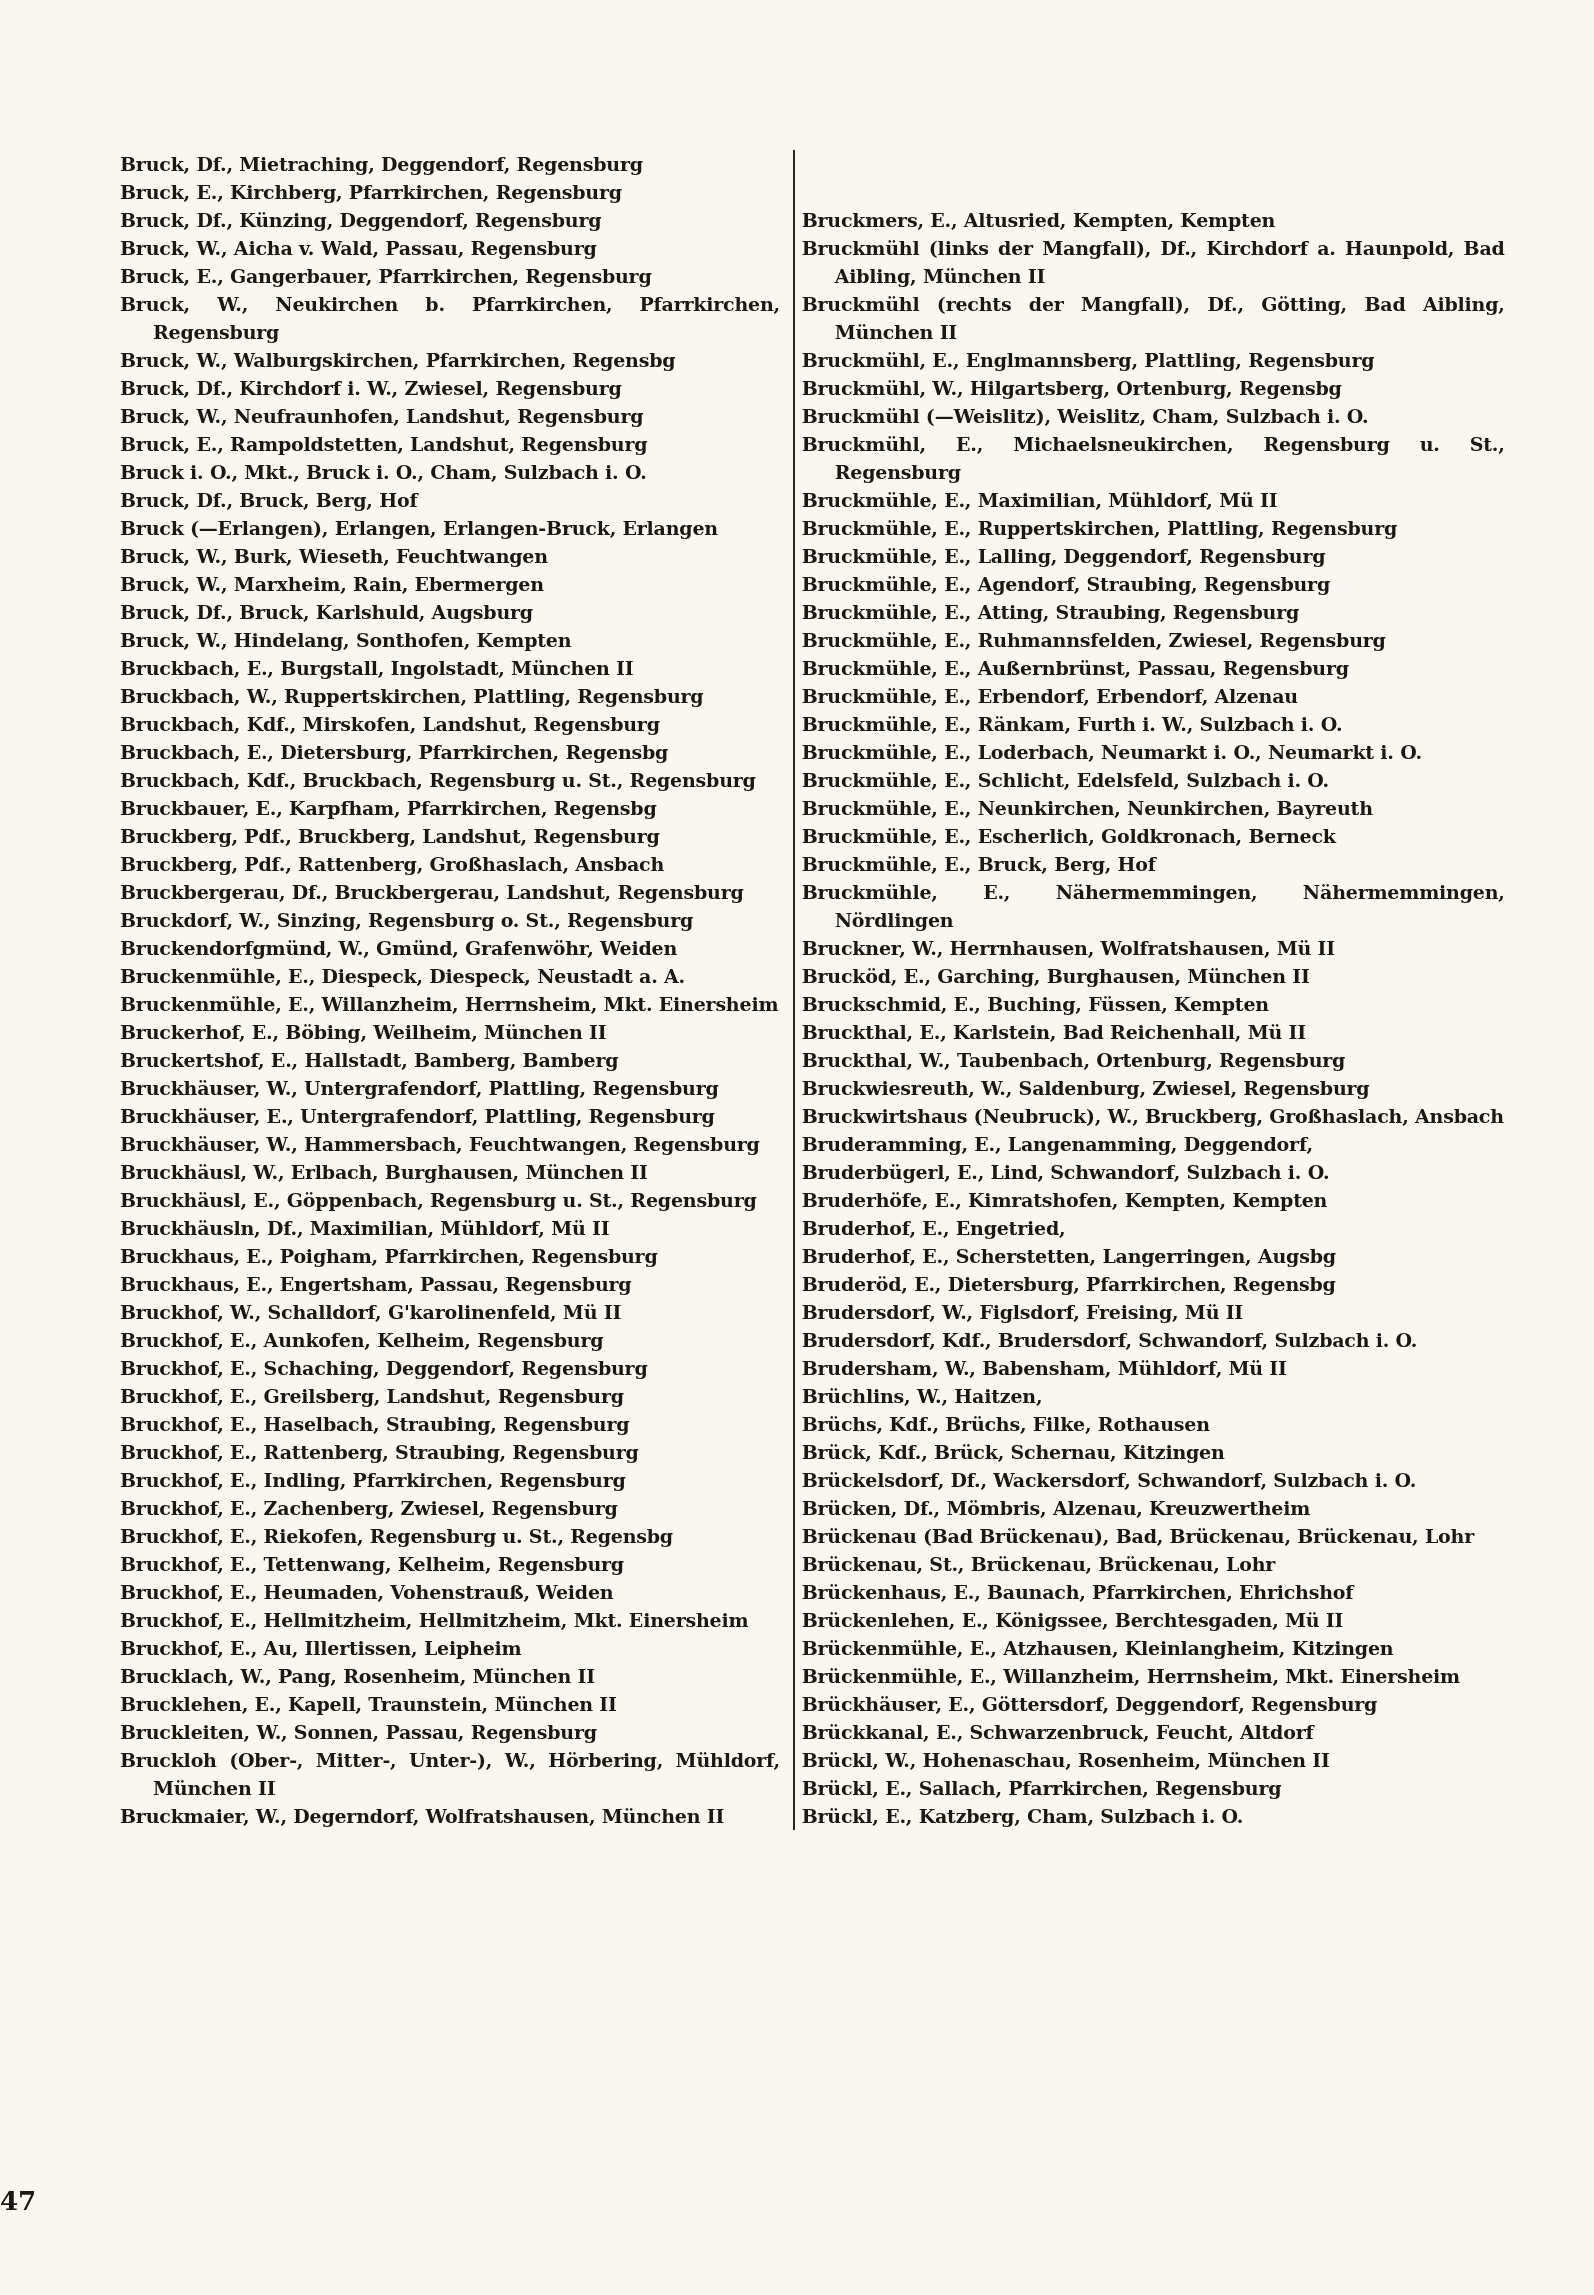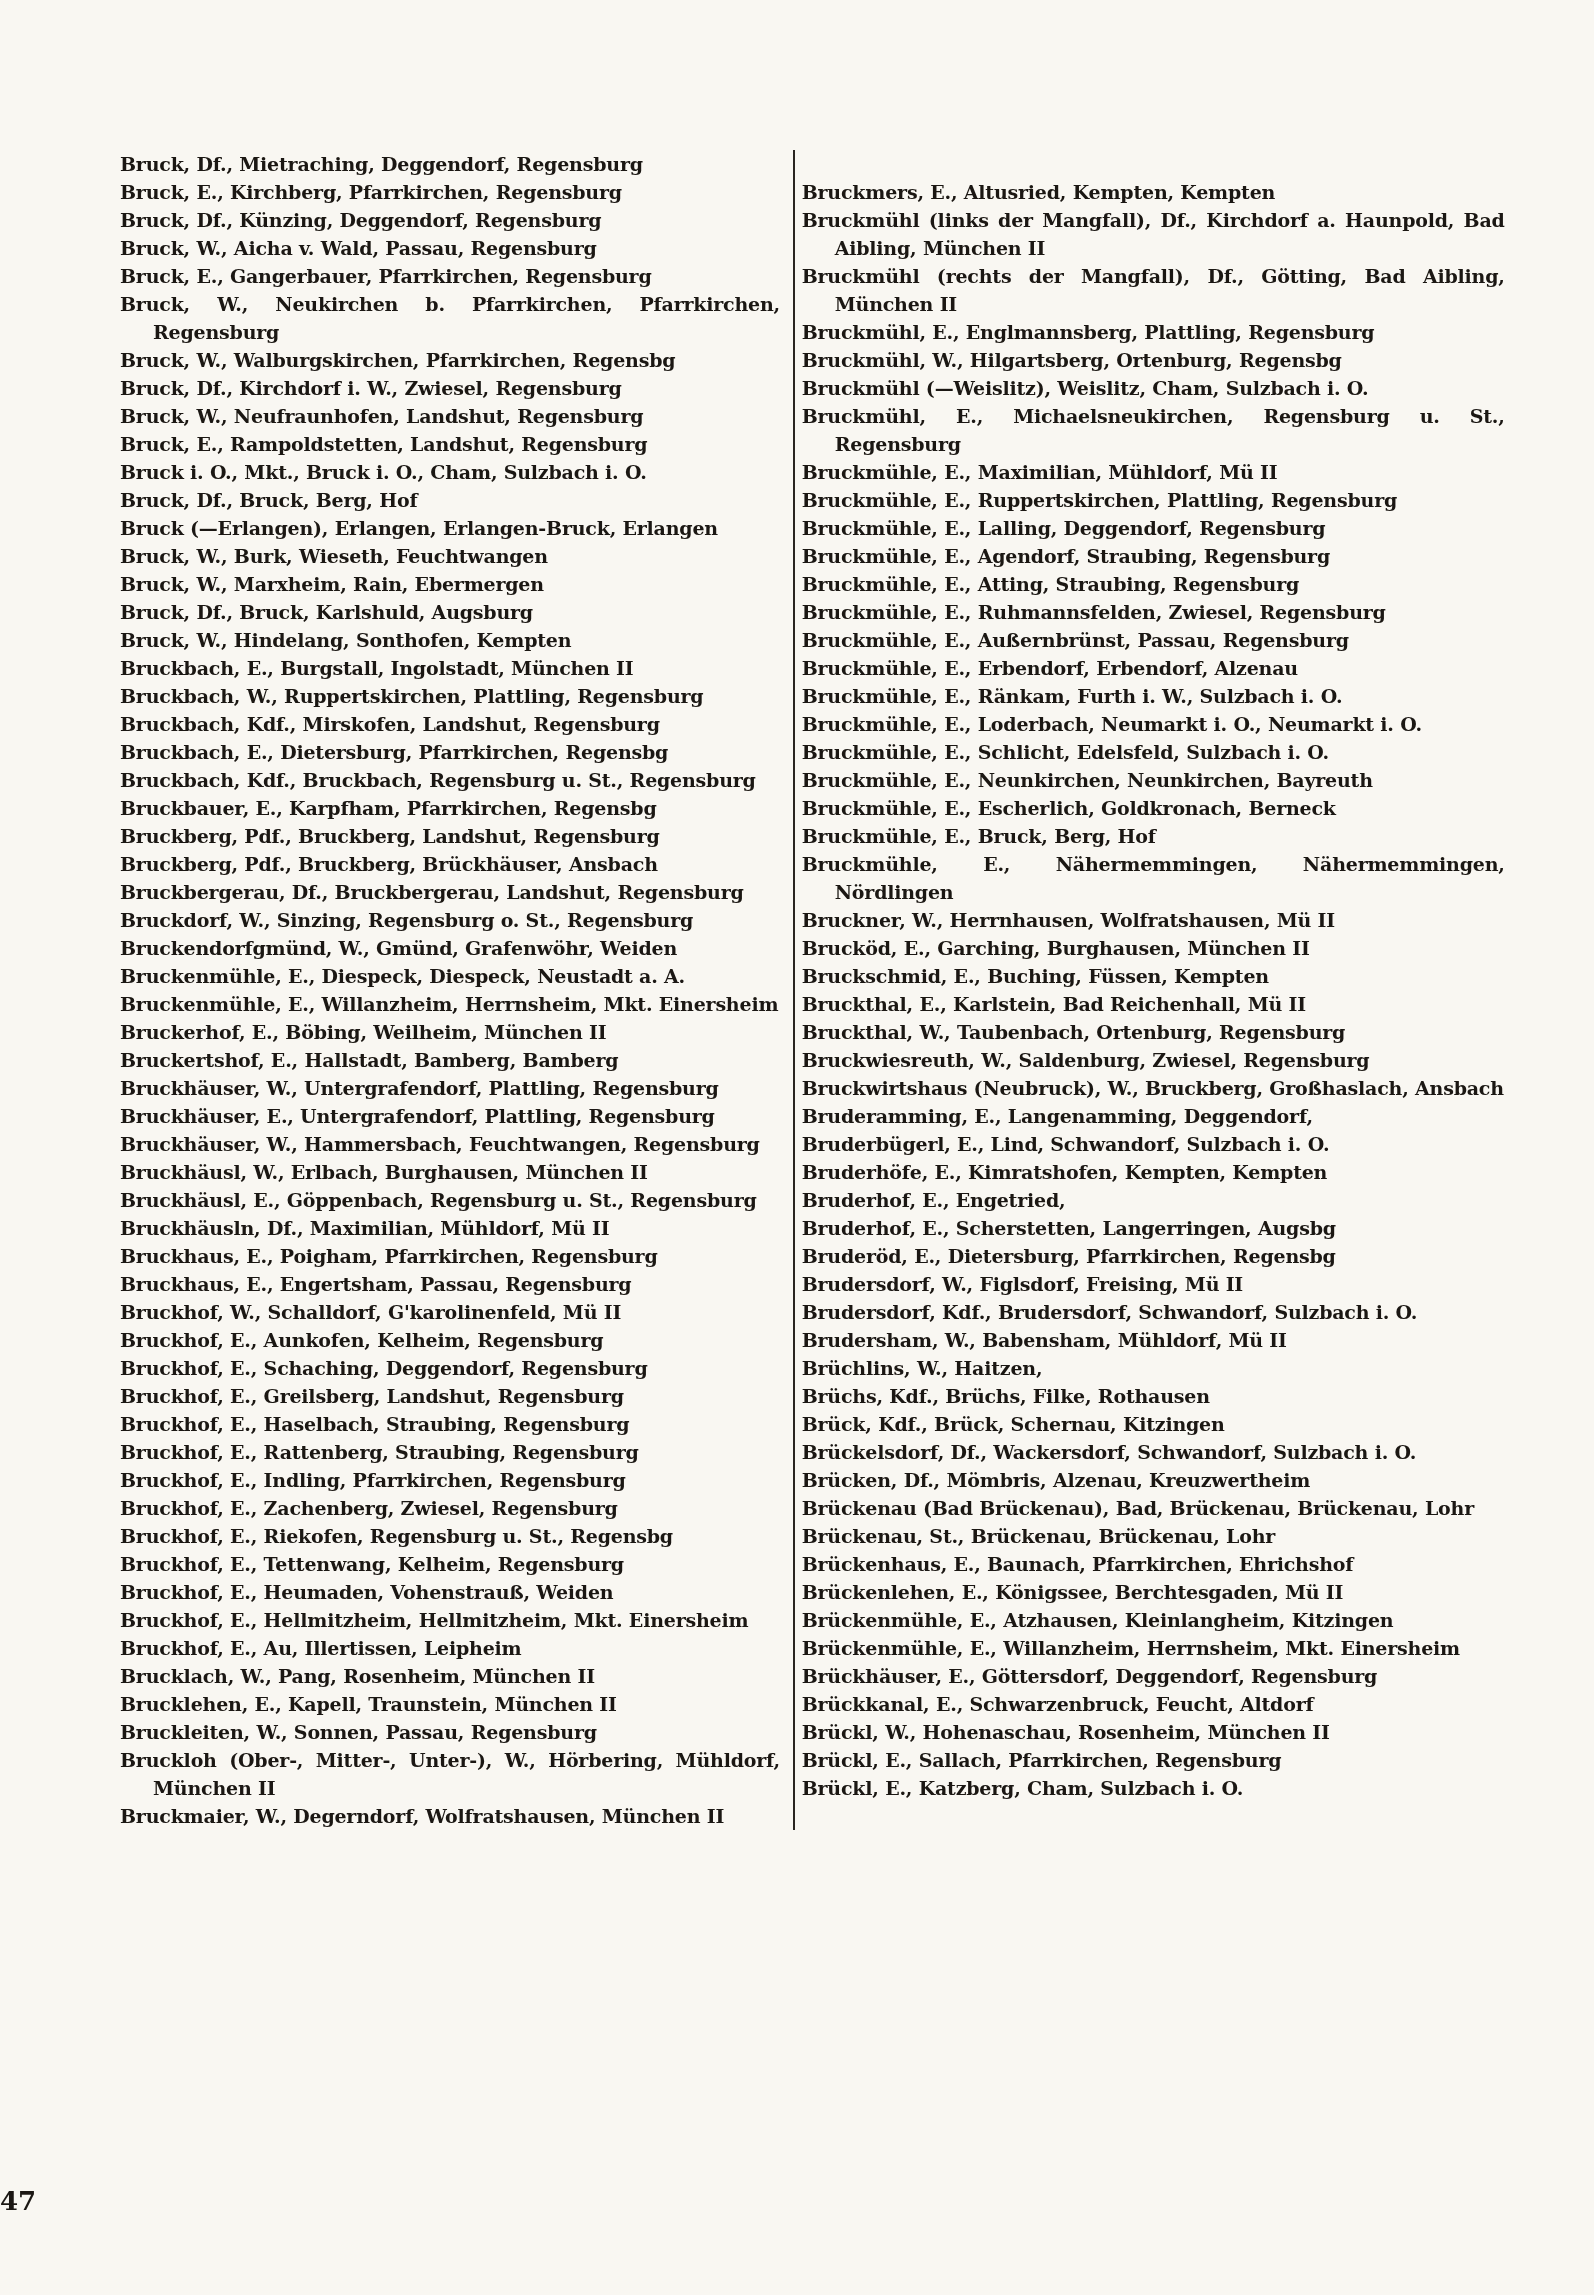--- a/index.html
+++ b/index.html
@@ -19,21 +19,21 @@
     height: 2295px;
     background: #f9f7f2;
     overflow: hidden;
   }
   .columns {
     position: absolute;
     left: 120px;
     top: 150px;
     width: 1394px;
     display: flex;
-    align-items: center;
+    align-items: flex-end;
   }
   .column {
     font-weight: bold;
     font-size: 19px;
     line-height: 28px;
     letter-spacing: -0.2px;
   }
   .column.left  { width: 660px; }
   .column.right { width: 703px; margin-left: 7px; }
   .divider {
@@ -81,21 +81,21 @@
         <p class="entry">Bruck, W., Marxheim, Rain, Ebermergen</p>
         <p class="entry">Bruck, Df., Bruck, Karlshuld, Augsburg</p>
         <p class="entry">Bruck, W., Hindelang, Sonthofen, Kempten</p>
         <p class="entry">Bruckbach, E., Burgstall, Ingolstadt, München II</p>
         <p class="entry">Bruckbach, W., Ruppertskirchen, Plattling, Regensburg</p>
         <p class="entry">Bruckbach, Kdf., Mirskofen, Landshut, Regensburg</p>
         <p class="entry">Bruckbach, E., Dietersburg, Pfarrkirchen, Regensbg</p>
         <p class="entry">Bruckbach, Kdf., Bruckbach, Regensburg u. St., Regensburg</p>
         <p class="entry">Bruckbauer, E., Karpfham, Pfarrkirchen, Regensbg</p>
         <p class="entry">Bruckberg, Pdf., Bruckberg, Landshut, Regensburg</p>
-        <p class="entry">Bruckberg, Pdf., Bruckberg, Brückhäuser, Ansbach</p>
+        <p class="entry">Bruckberg, Pdf., Rattenberg, Großhaslach, Ansbach</p>
         <p class="entry">Bruckbergerau, Df., Bruckbergerau, Landshut, Regensburg</p>
         <p class="entry">Bruckdorf, W., Sinzing, Regensburg o. St., Regensburg</p>
         <p class="entry">Bruckendorfgmünd, W., Gmünd, Grafenwöhr, Weiden</p>
         <p class="entry">Bruckenmühle, E., Diespeck, Diespeck, Neustadt a. A.</p>
         <p class="entry">Bruckenmühle, E., Willanzheim, Herrnsheim, Mkt. Einersheim</p>
         <p class="entry">Bruckerhof, E., Böbing, Weilheim, München II</p>
         <p class="entry">Bruckertshof, E., Hallstadt, Bamberg, Bamberg</p>
         <p class="entry">Bruckhäuser, W., Untergrafendorf, Plattling, Regensburg</p>
         <p class="entry">Bruckhäuser, E., Untergrafendorf, Plattling, Regensburg</p>
         <p class="entry">Bruckhäuser, W., Hammersbach, Feuchtwangen, Regensburg</p>

